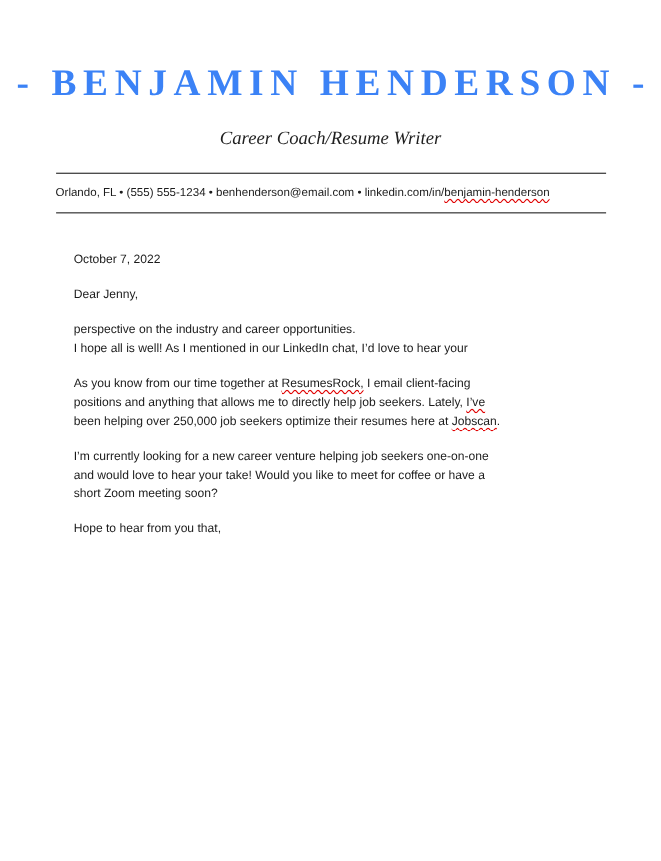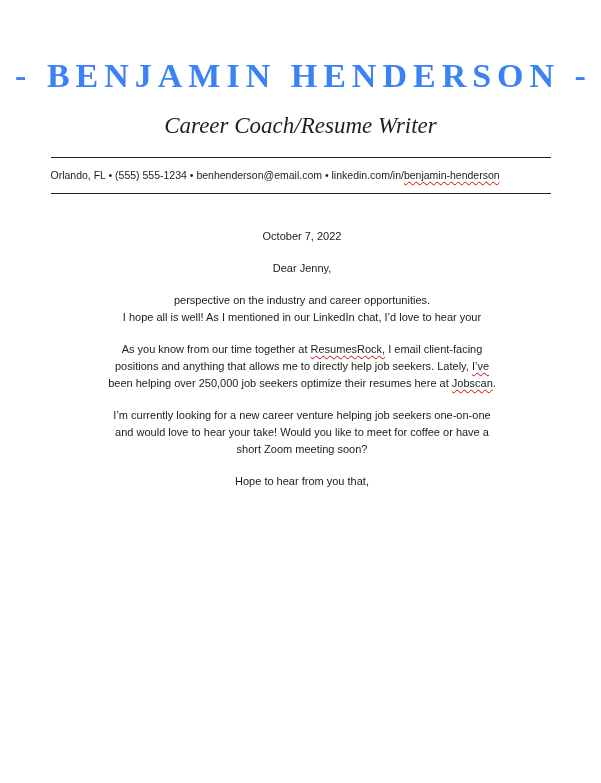--- a/index.html
+++ b/index.html
@@ -23,21 +23,21 @@
     font-size: 34px;
     line-height: 36px;
     letter-spacing: 6px;
     color: #3b82f6;
   }
   .subtitle {
     margin-top: 20px;
     text-align: center;
     font-family: "Liberation Serif", serif;
     font-style: italic;
-    font-size: 23px;
+    font-size: 17px;
     line-height: 24px;
     color: #1f1f1f;
   }
   .contact {
     width: 500px;
     margin: 19px auto 0 auto;
     border-top: 1.5px solid #222222;
     border-bottom: 1.5px solid #222222;
     padding: 10px 0 11px 0;
     text-align: left;
@@ -45,21 +45,21 @@
     line-height: 14px;
     color: #1c1c1c;
   }
   .letter {
     margin: 34px 0 0 67px;
     width: 470px;
     font-size: 11px;
     line-height: 17px;
     color: #1b1b1b;
   }
-  .block { margin: 12px 0 15px 0; text-align: center; }
+  .block { margin: 12px 0 15px 0; }
   .line { white-space: pre; }
   .sq {
     text-decoration-line: underline;
     text-decoration-style: wavy;
     text-decoration-color: #e00000;
     text-decoration-thickness: 1px;
     text-underline-offset: 2px;
   }
 </style>
 </head>

